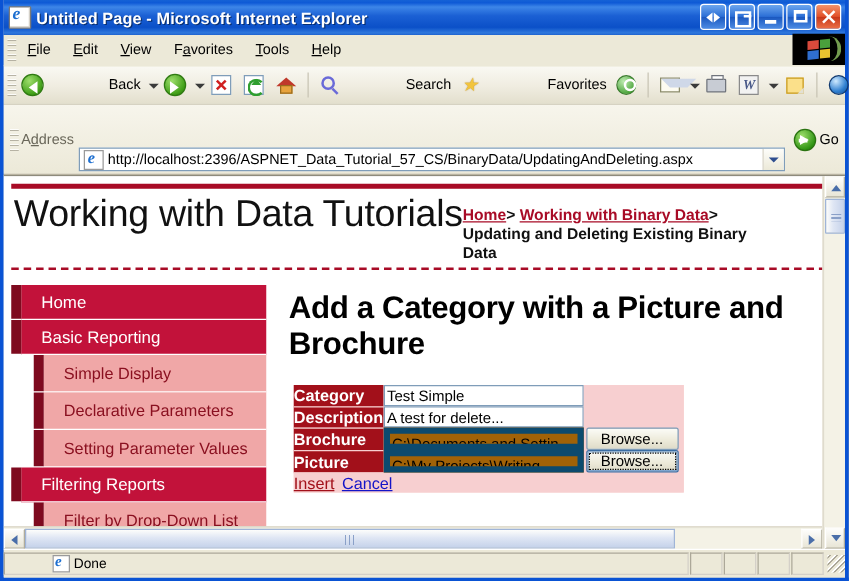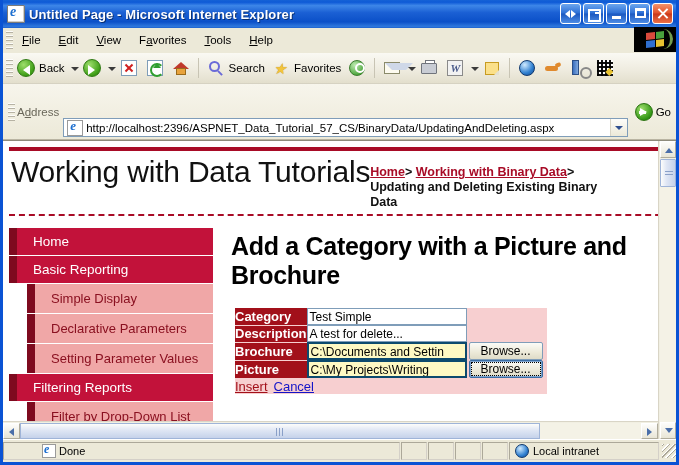--- a/index.html
+++ b/index.html
@@ -85,21 +85,21 @@
   .ie-logo .f1{background:#d94a3c;}.ie-logo .f2{background:#4aa03c;}
   .ie-logo .f3{background:#2f6fd0;}.ie-logo .f4{background:#e8c230;}
   .ie-logo .swoosh{position:absolute;right:3px;top:2px;width:16px;height:20px;
     border-right:3px solid #9ad06a;border-radius:0 60% 60% 0;opacity:.75;}
   
   .toolbar{
     height:30px;flex:0 0 30px;
     background:linear-gradient(180deg,#faf9f3,#efece0 55%,#e3dfcd);
     display:flex;align-items:center;border-bottom:1px solid #d6d2c2;
   }
-  .tb-btn{display:flex;align-items:center;height:24px;padding:0 3px;white-space:nowrap;}
+  .tb-btn{display:flex;align-items:center;height:24px;padding:0 3px;white-space:nowrap;gap:48px;}
   .tb-btn span.lbl{font-size:11.5px;color:#000;margin-left:3px;}
   .ico{width:20px;height:20px;position:relative;flex:0 0 20px;}
   .circ{position:absolute;left:1px;top:1px;width:18px;height:18px;border-radius:50%;}
   .green-circ{background:radial-gradient(circle at 35% 30%,#9ede6c,#3f9e17 70%,#2a6c0f);border:1px solid #2f7a12;box-sizing:border-box;}
   .arrow-l:after{content:"";position:absolute;left:5px;top:5px;width:0;height:0;
     border-top:5px solid transparent;border-bottom:5px solid transparent;border-right:7px solid #fff;}
   .arrow-r:after{content:"";position:absolute;right:5px;top:5px;width:0;height:0;
     border-top:5px solid transparent;border-bottom:5px solid transparent;border-left:7px solid #fff;}
   .caret{width:11px;height:20px;position:relative;flex:0 0 11px;}
   .caret:after{content:"";position:absolute;left:3px;top:9px;width:0;height:0;
@@ -227,21 +227,21 @@
   td.fld{padding:2px 2px 2px 2px;background:#f7cfd0;}
   td.spacer{background:#f7cfd0;width:80px;}
   .txt{
     width:160px;height:17px;background:#fff;border:1px solid #7f9db9;
     font-family:"Liberation Sans",sans-serif;font-size:12px;color:#000;
     padding:0 2px;box-sizing:border-box;display:block;
     white-space:nowrap;overflow:hidden;line-height:16px;
   }
   .filefield{display:flex;align-items:center;}
   .filetxt{
-    width:160px;height:18px;background:#fef9c3;border:2px solid #0c4a6e;
+    width:160px;height:18px;background:#a16207;border:5px solid #0c4a6e;
     font-size:12px;color:#000;padding:0 2px;box-sizing:border-box;
     white-space:nowrap;overflow:hidden;line-height:17px;
   }
   .browse{
     height:18px;min-width:74px;box-sizing:border-box;margin-left:2px;
     background:linear-gradient(180deg,#fbfbf7,#ece9d8 60%,#dedbc8);
     border:1px solid #7f9db9;border-radius:2px;
     font-size:12px;color:#000;text-align:center;line-height:16px;padding:0 6px;
   }
   .browse.focused{outline:1px dotted #000;outline-offset:-3px;border-color:#3b6ea5;box-shadow:0 0 0 1px #7fa5cf inset;}
@@ -549,19 +549,15 @@
 
   <div class="statusbar">
     <div class="st-pane st-main">
       <span class="st-ico"></span>
       <span>Done</span>
     </div>
     <div class="st-pane st-small"></div>
     <div class="st-pane st-small"></div>
     <div class="st-pane st-small"></div>
     <div class="st-pane st-small"></div>
-    <div class="st-pane st-zone">
-      <span class="zone-ico"></span>
-      <span>Local intranet</span>
-    </div>
     <div class="st-grip"></div>
   </div>
 </div>
 
 </body></html>

